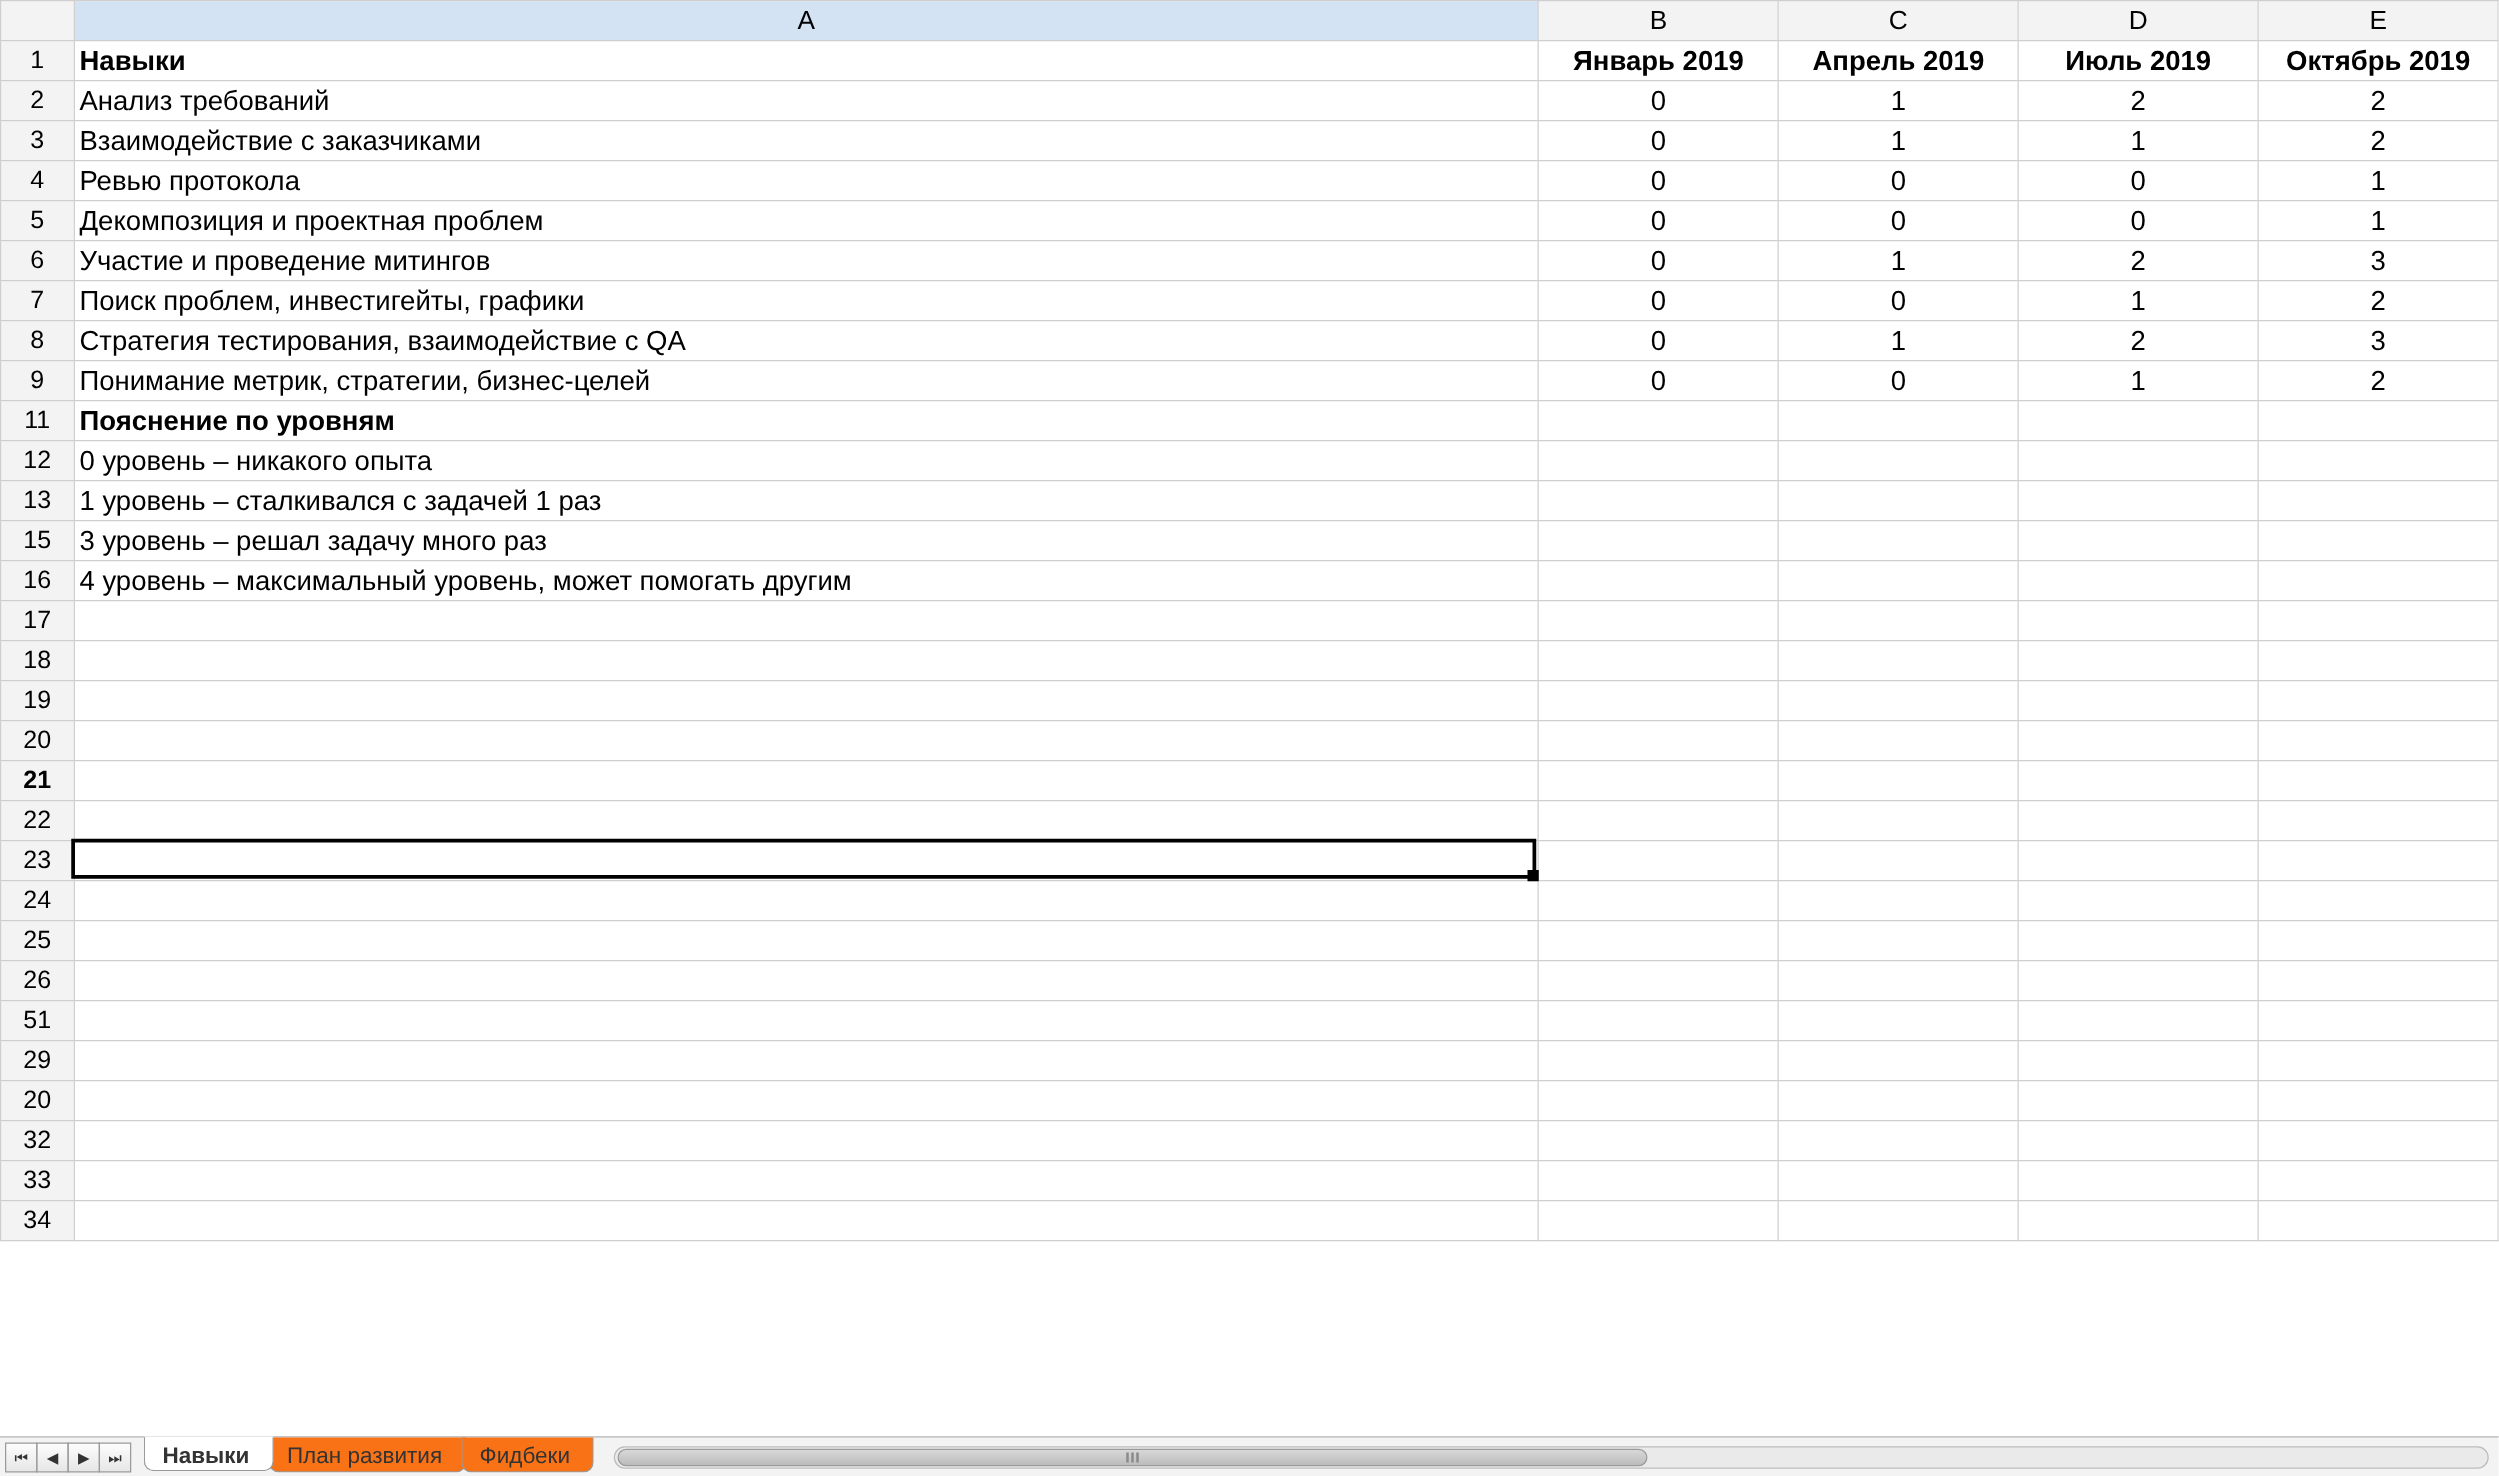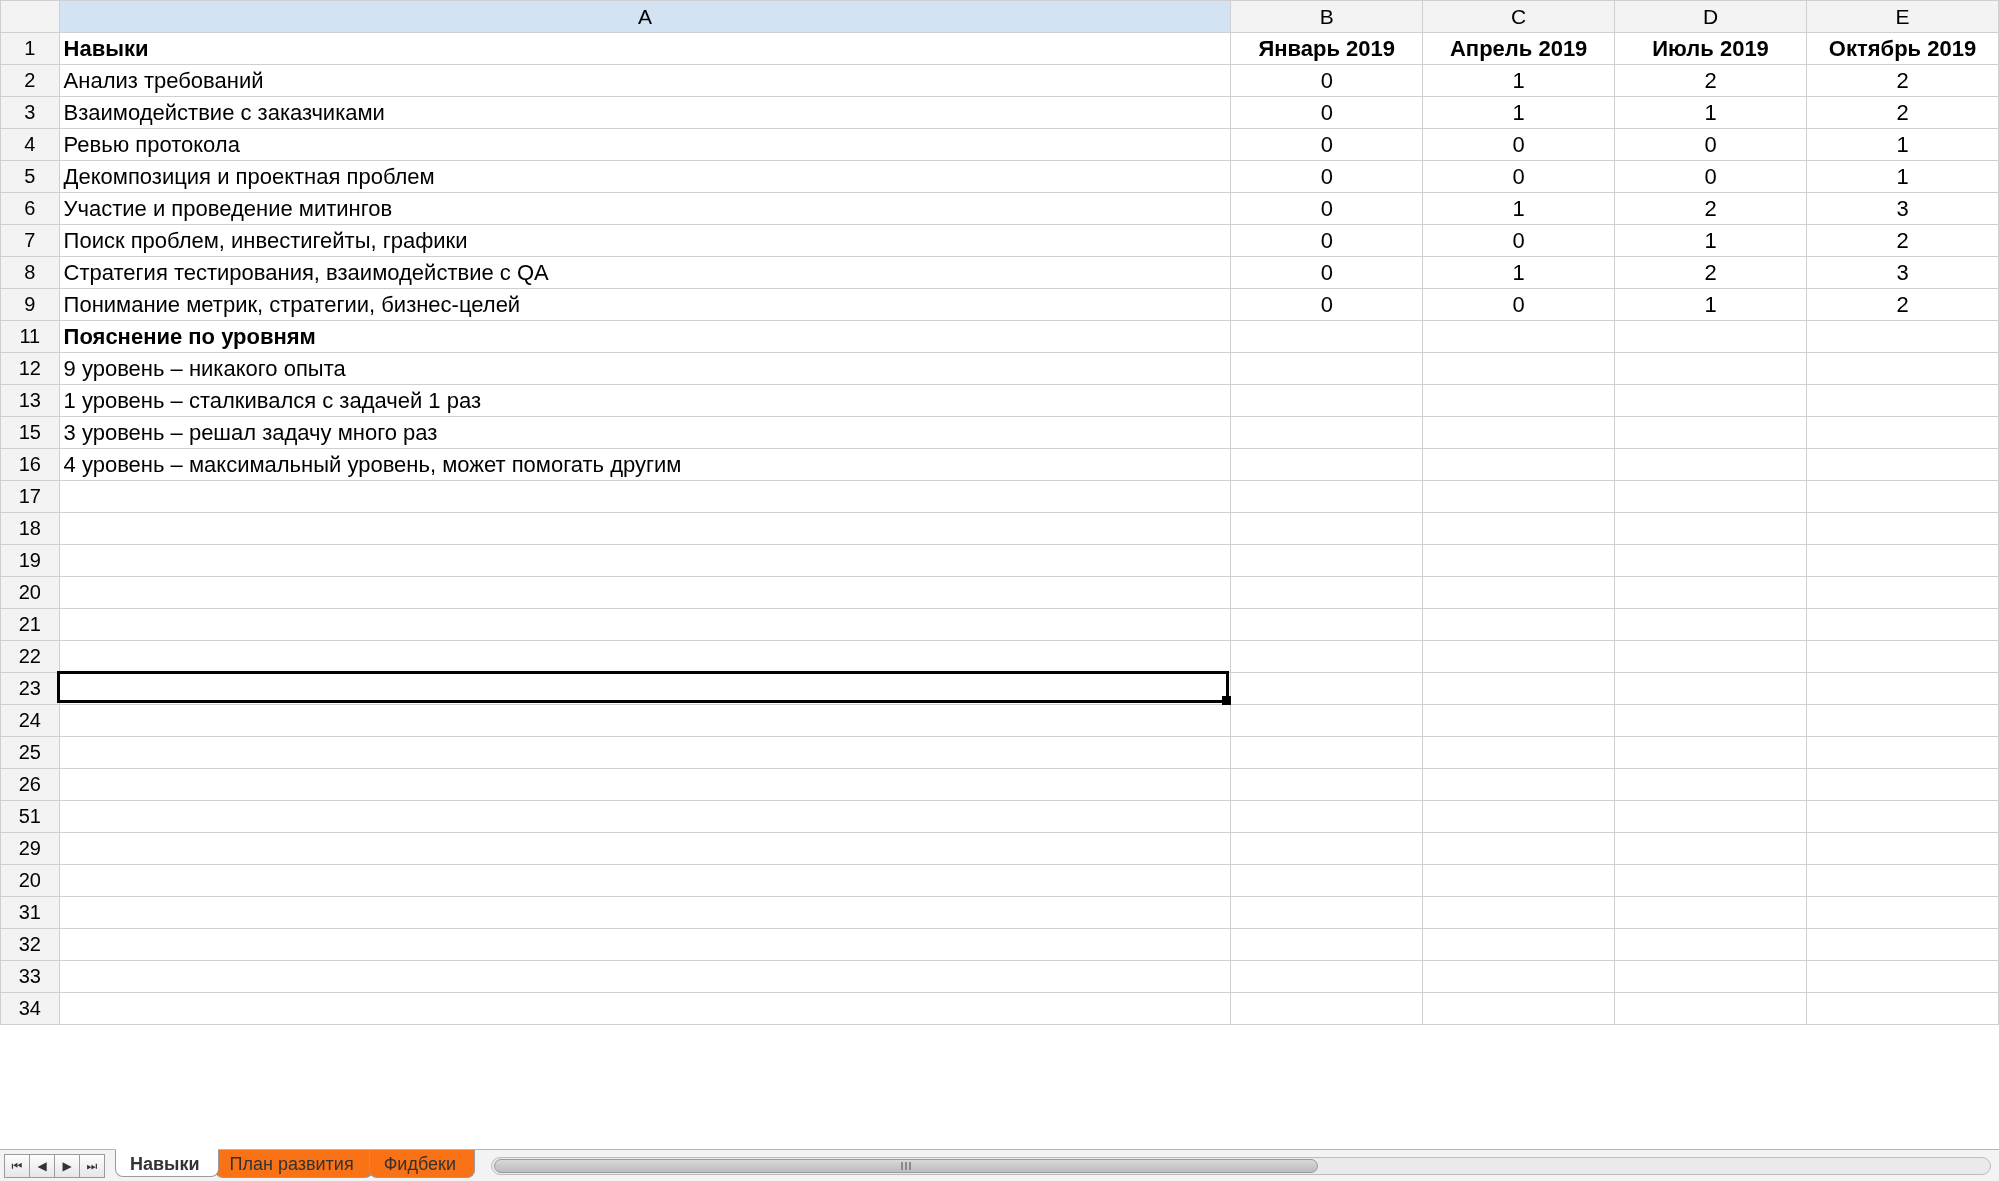--- a/index.html
+++ b/index.html
@@ -49,21 +49,21 @@
   th.rowhead {
     background: #f3f3f3;
     border: 1px solid #b5b5b5;
     text-align: center;
     font-weight: normal;
     color: #000;
     width: 58px;
     font-size: 20px;
   }
   th.rowhead.sel {
-    font-weight: normal;
+    font-weight: bold;
   }
   td.cell {
     text-align: left;
     background: #fff;
     font-size: 22px;
   }
   td.cell.center { text-align: center; }
   td.cell.bold { font-weight: bold; }
   
   .cursor {
@@ -264,21 +264,21 @@
         <tr>
           <th class="rowhead">11</th>
           <td class="cell bold">Пояснение по уровням</td>
           <td class="cell center bold"></td>
           <td class="cell center bold"></td>
           <td class="cell center bold"></td>
           <td class="cell center bold"></td>
         </tr>
         <tr>
           <th class="rowhead">12</th>
-          <td class="cell">9 уровень – никакого опыта</td>
+          <td class="cell">0 уровень – никакого опыта</td>
           <td class="cell center"></td>
           <td class="cell center"></td>
           <td class="cell center"></td>
           <td class="cell center"></td>
         </tr>
         <tr>
           <th class="rowhead">13</th>
           <td class="cell">1 уровень – сталкивался с задачей 1 раз</td>
           <td class="cell center"></td>
           <td class="cell center"></td>
@@ -392,28 +392,20 @@
         <tr>
           <th class="rowhead">29</th>
           <td class="cell"></td>
           <td class="cell center"></td>
           <td class="cell center"></td>
           <td class="cell center"></td>
           <td class="cell center"></td>
         </tr>
         <tr>
           <th class="rowhead">20</th>
-          <td class="cell"></td>
-          <td class="cell center"></td>
-          <td class="cell center"></td>
-          <td class="cell center"></td>
-          <td class="cell center"></td>
-        </tr>
-        <tr>
-          <th class="rowhead">31</th>
           <td class="cell"></td>
           <td class="cell center"></td>
           <td class="cell center"></td>
           <td class="cell center"></td>
           <td class="cell center"></td>
         </tr>
         <tr>
           <th class="rowhead">32</th>
           <td class="cell"></td>
           <td class="cell center"></td>

